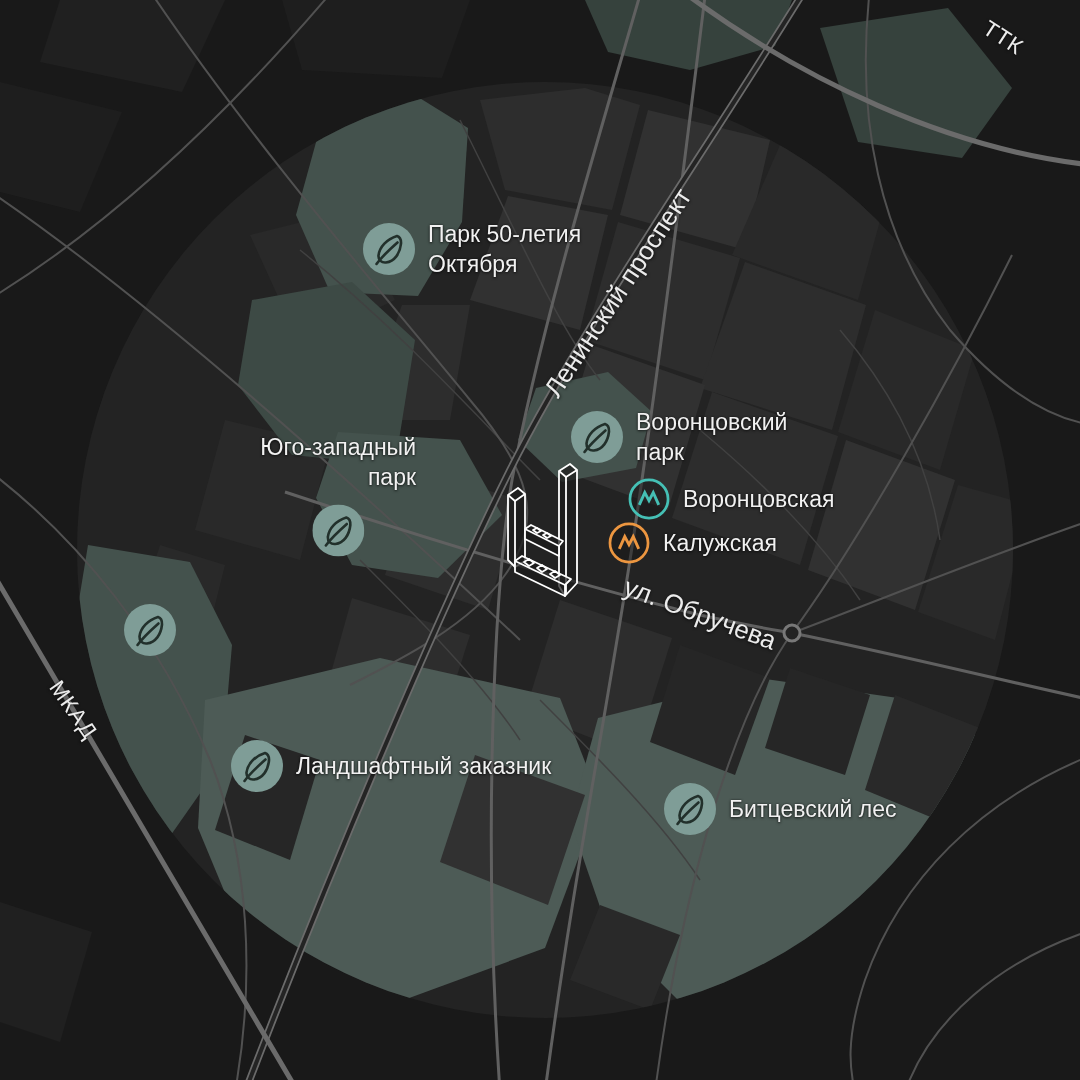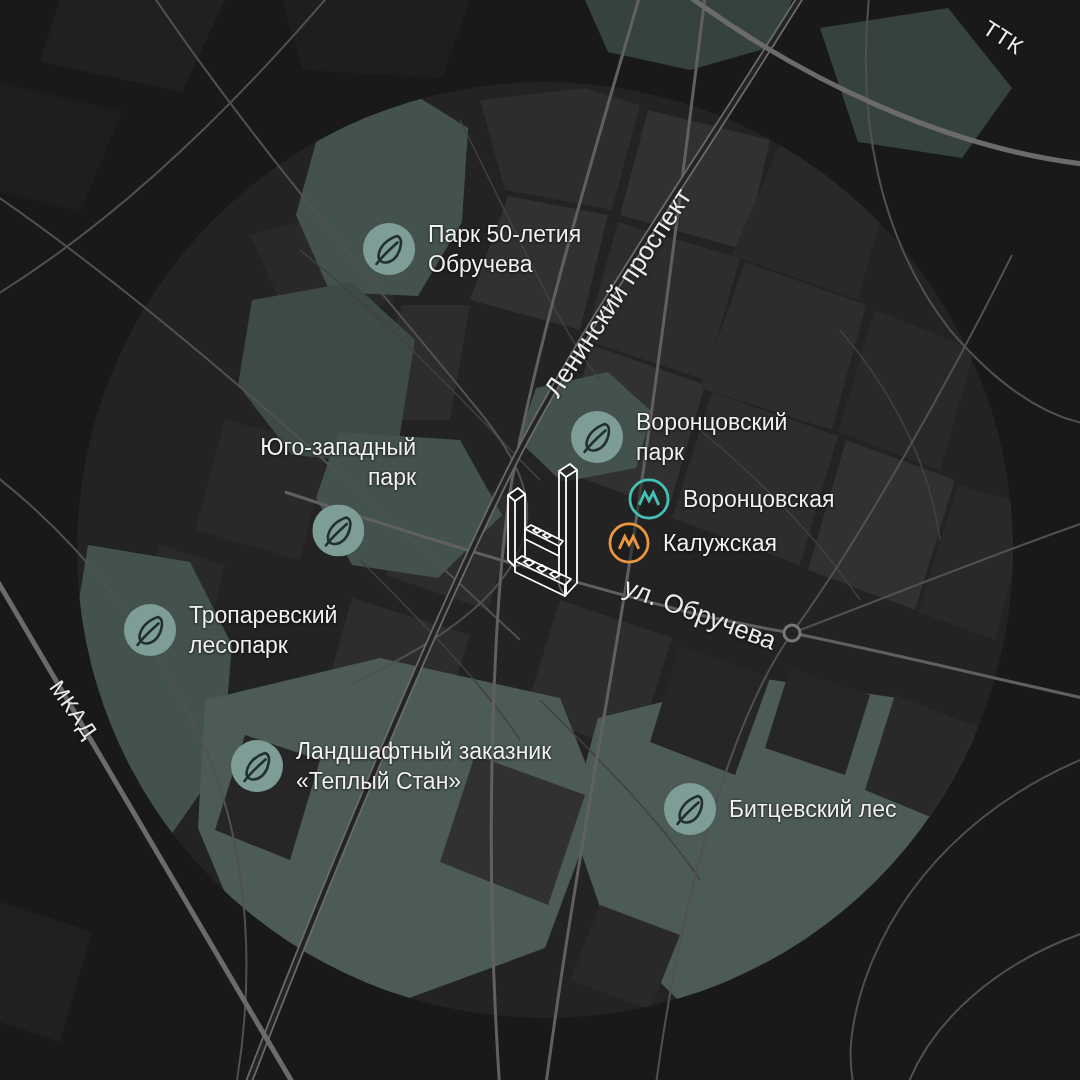--- a/index.html
+++ b/index.html
@@ -193,21 +193,21 @@
       <path class="bldg bldg-face" d="M53,119 L58,116 L63,120 L58,123 Z"></path>
     </g>
   </svg>
 
   <div class="poi" id="poi-park-50">
     <svg class="leaf-badge">
         <use href="#leaf-sym"></use>
       </svg>
     <div class="txt">
       <div>Парк 50-летия</div>
-      <div>Обручева</div>
+      <div>Октября</div>
     </div>
   </div>
 
   <div class="poi" id="poi-vorontsovsky">
     <svg class="leaf-badge">
         <use href="#leaf-sym"></use>
       </svg>
     <div class="txt">
       <div>Воронцовский</div>
       <div>парк</div>
@@ -221,33 +221,28 @@
     </div>
     <svg class="leaf-badge">
         <use href="#leaf-sym"></use>
       </svg>
   </div>
 
   <div class="poi" id="poi-troparevsky">
     <svg class="leaf-badge">
         <use href="#leaf-sym"></use>
       </svg>
-    <div class="txt">
-      <div>Тропаревский</div>
-      <div>лесопарк</div>
-    </div>
   </div>
 
   <div class="poi" id="poi-teply-stan">
     <svg class="leaf-badge">
         <use href="#leaf-sym"></use>
       </svg>
     <div class="txt">
       <div>Ландшафтный заказник</div>
-      <div>«Теплый Стан»</div>
     </div>
   </div>
 
   <div class="poi" id="poi-bitsevsky">
     <svg class="leaf-badge">
         <use href="#leaf-sym"></use>
       </svg>
     <div class="txt">
       <div>Битцевский лес</div>
       <div></div>

